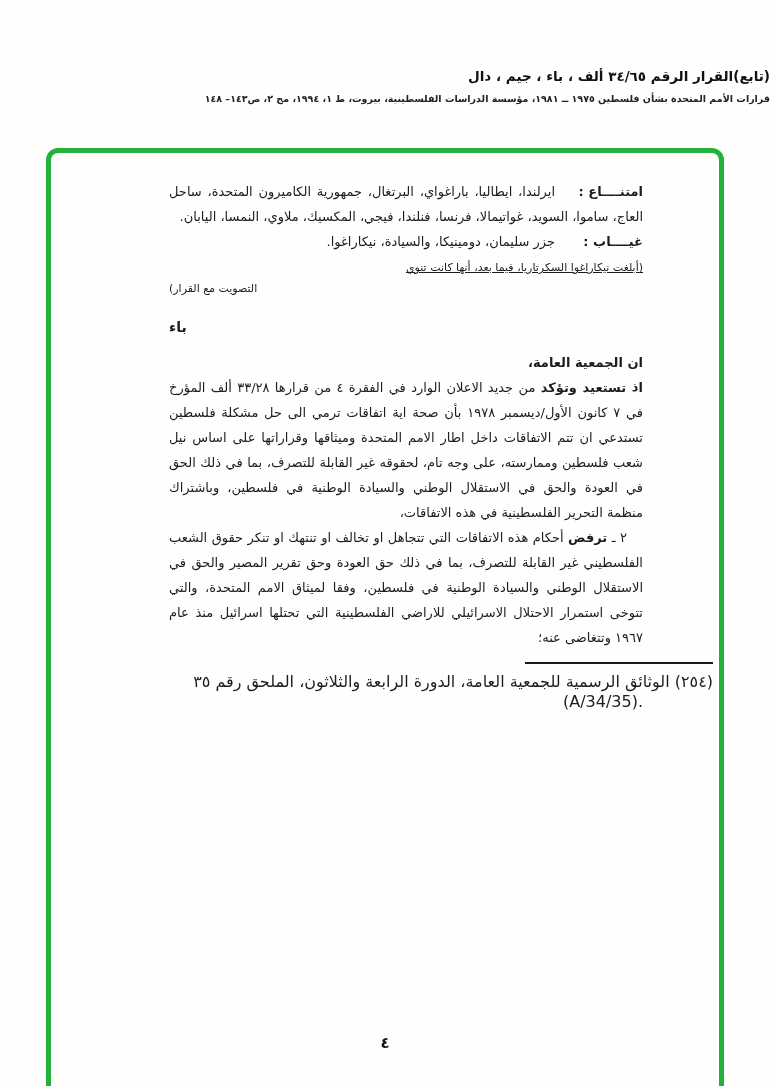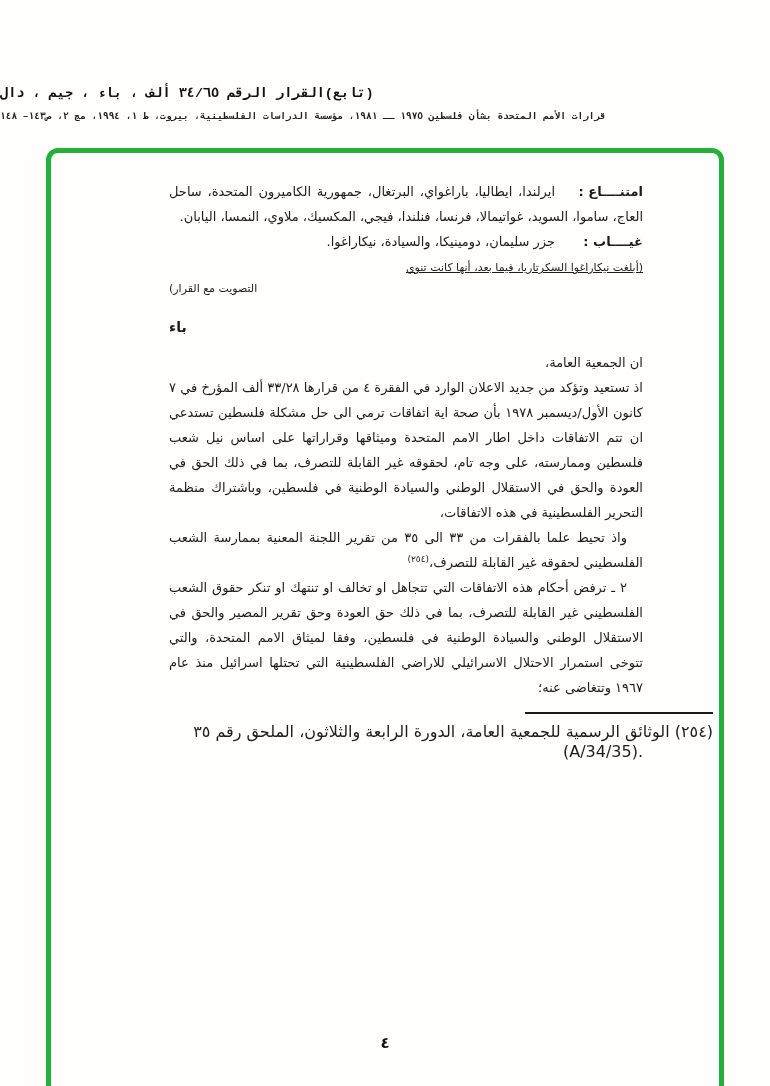--- a/index.html
+++ b/index.html
@@ -14,26 +14,25 @@
     margin: 0 auto;
     background: #fffefd;
     overflow: hidden;
     font-family: "DejaVu Sans", sans-serif;
     color: #1c1c1c;
   }
 
   
   .header {
     position: absolute;
-    top: 84px;
+    top: 68px;
     left: 0;
     right: 0;
-    text-align: left;
+    text-align: right;
     direction: rtl;
-    font-family: Liberation Mono, monospace;
   }
   .header-title {
     font-size: 13.5px;
     font-weight: bold;
     color: #111;
   }
   .header-source {
     font-size: 9.5px;
     font-weight: bold;
     margin-top: 9px;
@@ -62,21 +61,21 @@
     line-height: 25px;
     overflow: hidden;
   }
 
   
   .main-col {
     margin-left: 72px;
     text-align: justify;
   }
   .para { margin: 0; }
-  .b { font-weight: normal; }
+  .b { font-weight: bold; }
   .label {
     display: inline-block;
     width: 88px;
     font-weight: bold;
     vertical-align: baseline;
   }
   .indent { text-indent: 16px; }
 
   .note {
     font-size: 11px;
@@ -163,23 +162,20 @@
         </div>
 
         <h3 class="section-heading">باء</h3>
 
         <p class="para b">ان الجمعية العامة،</p>
 
         <p class="para">
           <span class="b">اذ تستعيد وتؤكد</span><span> من جديد الاعلان الوارد في الفقرة ٤ من قرارها ٣٣/٢٨ ألف المؤرخ في ٧ كانون الأول/ديسمبر ١٩٧٨ بأن صحة اية اتفاقات ترمي الى حل مشكلة فلسطين تستدعي ان تتم الاتفاقات داخل اطار الامم المتحدة وميثاقها وقراراتها على اساس نيل شعب فلسطين وممارسته، على وجه تام، لحقوقه غير القابلة للتصرف، بما في ذلك الحق في العودة والحق في الاستقلال الوطني والسيادة الوطنية في فلسطين، وباشتراك منظمة التحرير الفلسطينية في هذه الاتفاقات،</span>
         </p>
 
-        <p class="para indent">
-          <span class="b">واذ تحيط علما</span><span> بالفقرات من ٣٣ الى ٣٥ من تقرير اللجنة المعنية بممارسة الشعب الفلسطيني لحقوقه غير القابلة للتصرف،</span><sup class="fn-ref">(٢٥٤)</sup>
-        </p>
 
 
         <p class="para indent">
           <span>٢ ـ </span><span class="b">ترفض</span><span> أحكام هذه الاتفاقات التي تتجاهل او تخالف او تنتهك او تنكر حقوق الشعب الفلسطيني غير القابلة للتصرف، بما في ذلك حق العودة وحق تقرير المصير والحق في الاستقلال الوطني والسيادة الوطنية في فلسطين، وفقا لميثاق الامم المتحدة، والتي تتوخى استمرار الاحتلال الاسرائيلي للاراضي الفلسطينية التي تحتلها اسرائيل منذ عام ١٩٦٧ وتتغاضى عنه؛</span>
         </p>
 
       </div>
 
       <div class="footnote-block">
         <div class="fn-rule"></div>

